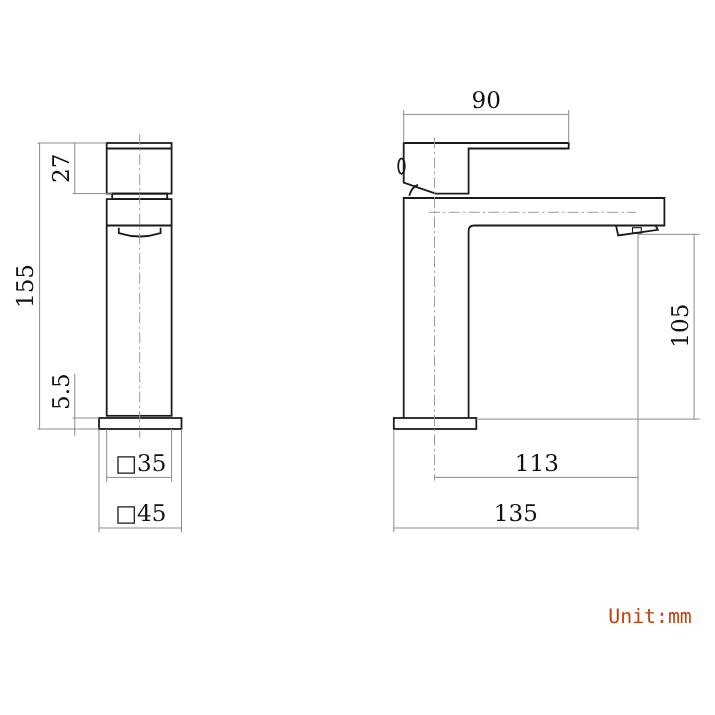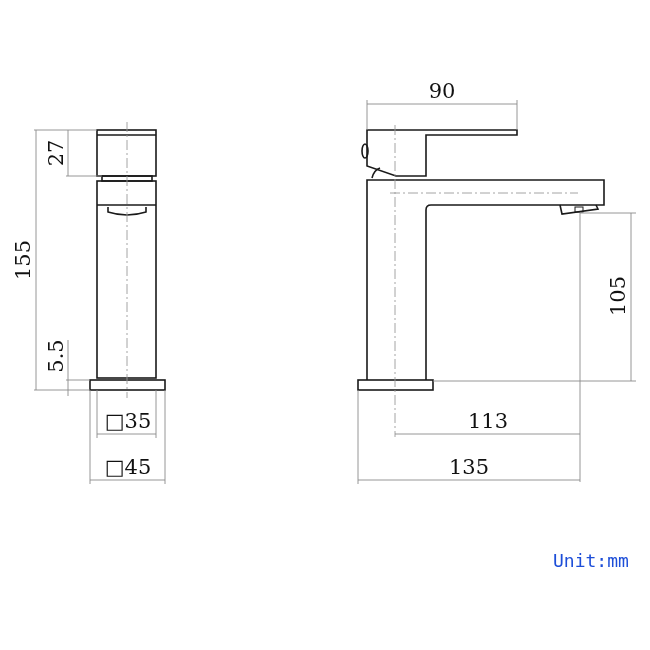--- a/index.html
+++ b/index.html
@@ -2,21 +2,21 @@
 <html><head>
 <meta charset="utf-8">
 <style>
   html, body { margin: 0; padding: 0; background: #ffffff; }
   #canvas { position: relative; width: 650px; height: 650px; background: #ffffff; overflow: hidden; }
   svg { position: absolute; left: 0; top: 0; }
   .obj { stroke: #1a1a1a; stroke-width: 1.6; fill: none; }
   .dim { stroke: #8a8a8a; stroke-width: 0.9; fill: none; }
   .center { stroke: #9a9a9a; stroke-width: 0.9; fill: none; stroke-dasharray: 10 3 2 3; }
   .lbl { font-family: "DejaVu Serif", "Liberation Serif", serif; font-size: 21px; fill: #111; }
-  .unit { position: absolute; left: 553px; top: 550px; font-family: "DejaVu Sans Mono", "Liberation Mono", monospace; font-size: 18px; color: #1d4ed8; text-align: right; }
+  .unit { position: absolute; left: 553px; top: 550px; font-family: "DejaVu Sans Mono", "Liberation Mono", monospace; font-size: 18px; color: #c2410c; text-align: right; }
 </style>
 </head>
 <body>
 
 <div id="canvas">
 <svg width="650" height="650" viewBox="0 0 650 650">
 
   <g>
 
     <rect class="obj" x="97" y="130" width="59" height="46"></rect>

